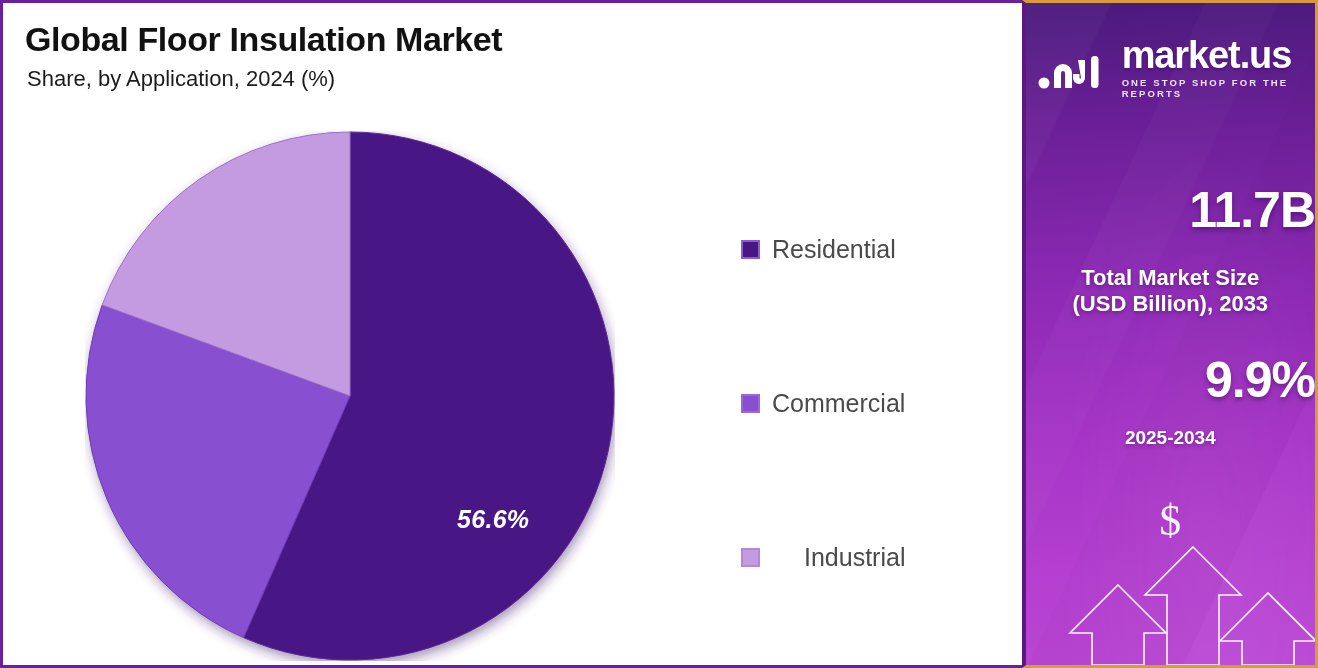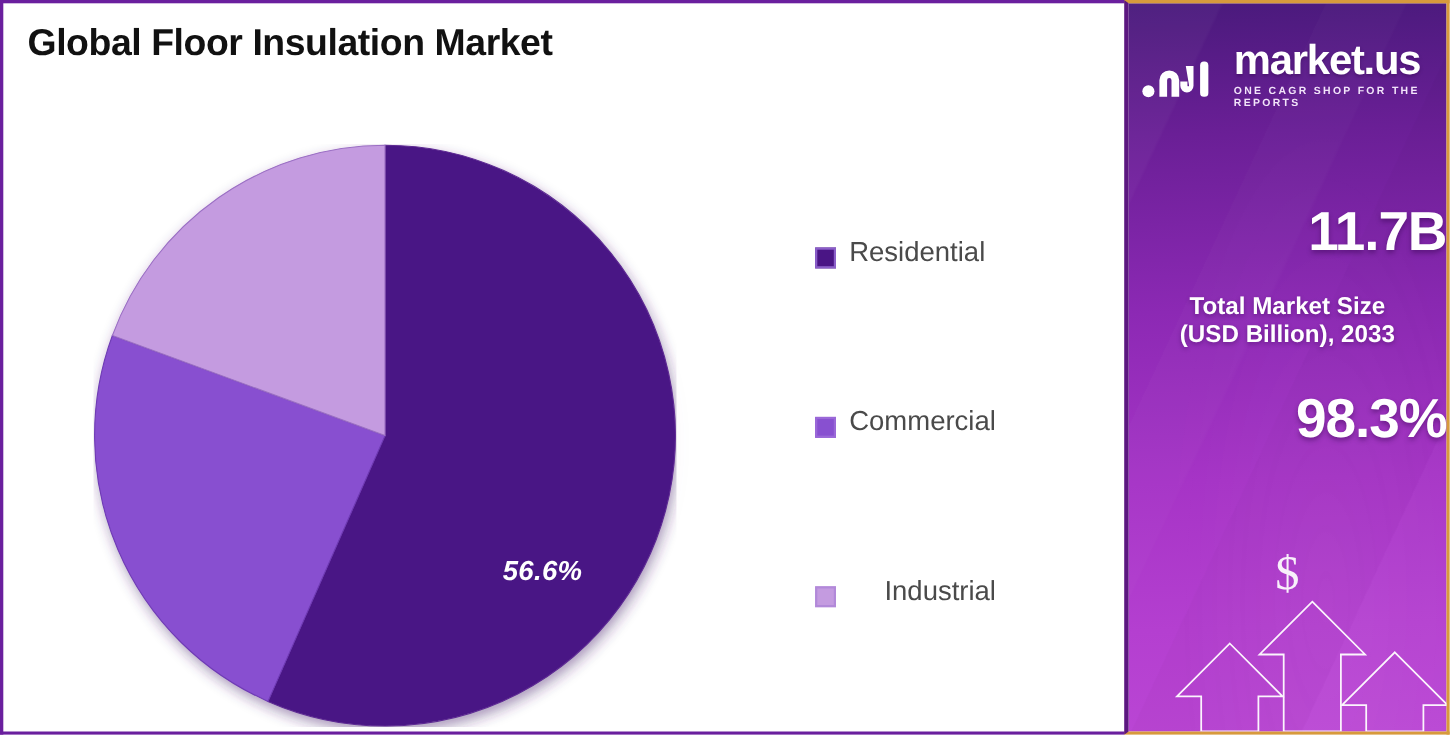--- a/index.html
+++ b/index.html
@@ -22,21 +22,21 @@
   .pie-wrap{position:absolute;left:82px;top:128px;width:530px;height:530px;}
   .pie-shadow{position:absolute;left:6px;top:8px;width:530px;height:530px;border-radius:50%;
               background:radial-gradient(closest-side,rgba(80,40,110,.38),rgba(80,40,110,.16) 78%,rgba(255,255,255,0) 100%);
               filter:blur(7px);}
   .pie-svg{position:relative;display:block;}
   .pie-label{position:absolute;left:372px;top:374px;font-size:25px;font-weight:bold;
              font-style:italic;color:#ffffff;letter-spacing:0.3px;text-align:center;}
 
   
   .legend{position:absolute;left:738px;top:0;width:240px;height:668px;}
-  .legend-item{position:absolute;display:flex;align-items:flex-end;gap:12px;}
+  .legend-item{position:absolute;display:flex;align-items:center;gap:12px;margin-top:20px;}
   .legend-item.i0{top:212px;}
   .legend-item.i1{top:366px;}
   .legend-item.i2{top:520px;gap:44px;}
   .legend-swatch{width:19px;height:19px;flex:none;box-sizing:border-box;}
   .legend-label{font-size:25px;color:#4a4a4a;white-space:nowrap;}
 
   
   .brand-panel{position:relative;width:330px;height:668px;box-sizing:border-box;
                border:3px solid #d79a3c;border-left:4px solid #5c1780;
                background:linear-gradient(178deg,#4a1a7c 0%,#6a1f96 18%,#8c29b4 42%,#a634c6 65%,#b43fd0 85%,#ba46d4 100%);
@@ -72,20 +72,21 @@
 </style>
 </head>
 <body>
 
 <div class="infographic">
 
   <div class="chart-panel">
 
     <div class="titles">
       <div class="chart-title">Global Floor Insulation Market</div>
+      <div class="chart-subtitle">Share, by Application, 2024 (%)</div>
     </div>
 
     <div class="pie-wrap">
       <div class="pie-shadow"></div>
       <svg class="pie-svg" width="530" height="530" viewBox="0 0 530 530">
         <defs>
           <filter id="sliceShadow" x="-20%" y="-20%" width="140%" height="140%">
             <feDropShadow dx="2" dy="5" stdDeviation="6" flood-color="#46206b" flood-opacity="0.45"></feDropShadow>
           </filter>
         </defs>
@@ -125,32 +126,33 @@
 
       <div class="logo">
         <svg class="logo-mark" width="68" height="44" viewBox="0 0 68 44">
           <circle cx="6" cy="37" r="5.5" fill="#fff"></circle>
           <path d="M16 42 L16 27 A9 9 0 0 1 34 27 L34 42 L27 42 L27 27 A2 2 0 0 0 23 27 L23 42 Z" fill="#fff"></path>
           <path d="M40 14 L47 14 L47 32 A6 6 0 0 1 35 32 L35 28 L41.5 28 L41.5 32 A0.8 0.8 0 0 0 43 32 Z" fill="#fff"></path>
           <rect x="53" y="10" width="7.5" height="32" rx="3.5" fill="#fff"></rect>
         </svg>
         <span class="logo-textwrap">
           <span class="logo-word">market.us</span>
-          <span class="logo-tag">ONE CAGR SHOP FOR THE REPORTS</span>
+          <span class="logo-tag">ONE STOP SHOP FOR THE REPORTS</span>
         </span>
       </div>
 
       <div class="stat-big v1">11.7B</div>
       <div class="stat-cap c1">
         <div>Total Market Size</div>
         <div>(USD Billion), 2033</div>
       </div>
 
-      <div class="stat-big v2">98.3%</div>
+      <div class="stat-big v2">9.9%</div>
       <div class="stat-cap c2">
+        <div>2025-2034</div>
       </div>
 
       <div class="arrows">
         <div class="dollar">$</div>
         <svg width="330" height="180" viewBox="0 0 330 180">
           <g fill="none" stroke="#ffffff" stroke-width="1.6" opacity="0.95">
             <path d="M167 62 L215 110 L193 110 L193 180 L141 180 L141 110 L119 110 Z"></path>
             <path d="M92 100 L140 148 L118 148 L118 180 L66 180 L66 148 L44 148 Z"></path>
             <path d="M242 108 L290 156 L268 156 L268 180 L216 180 L216 156 L194 156 Z"></path>
           </g>

